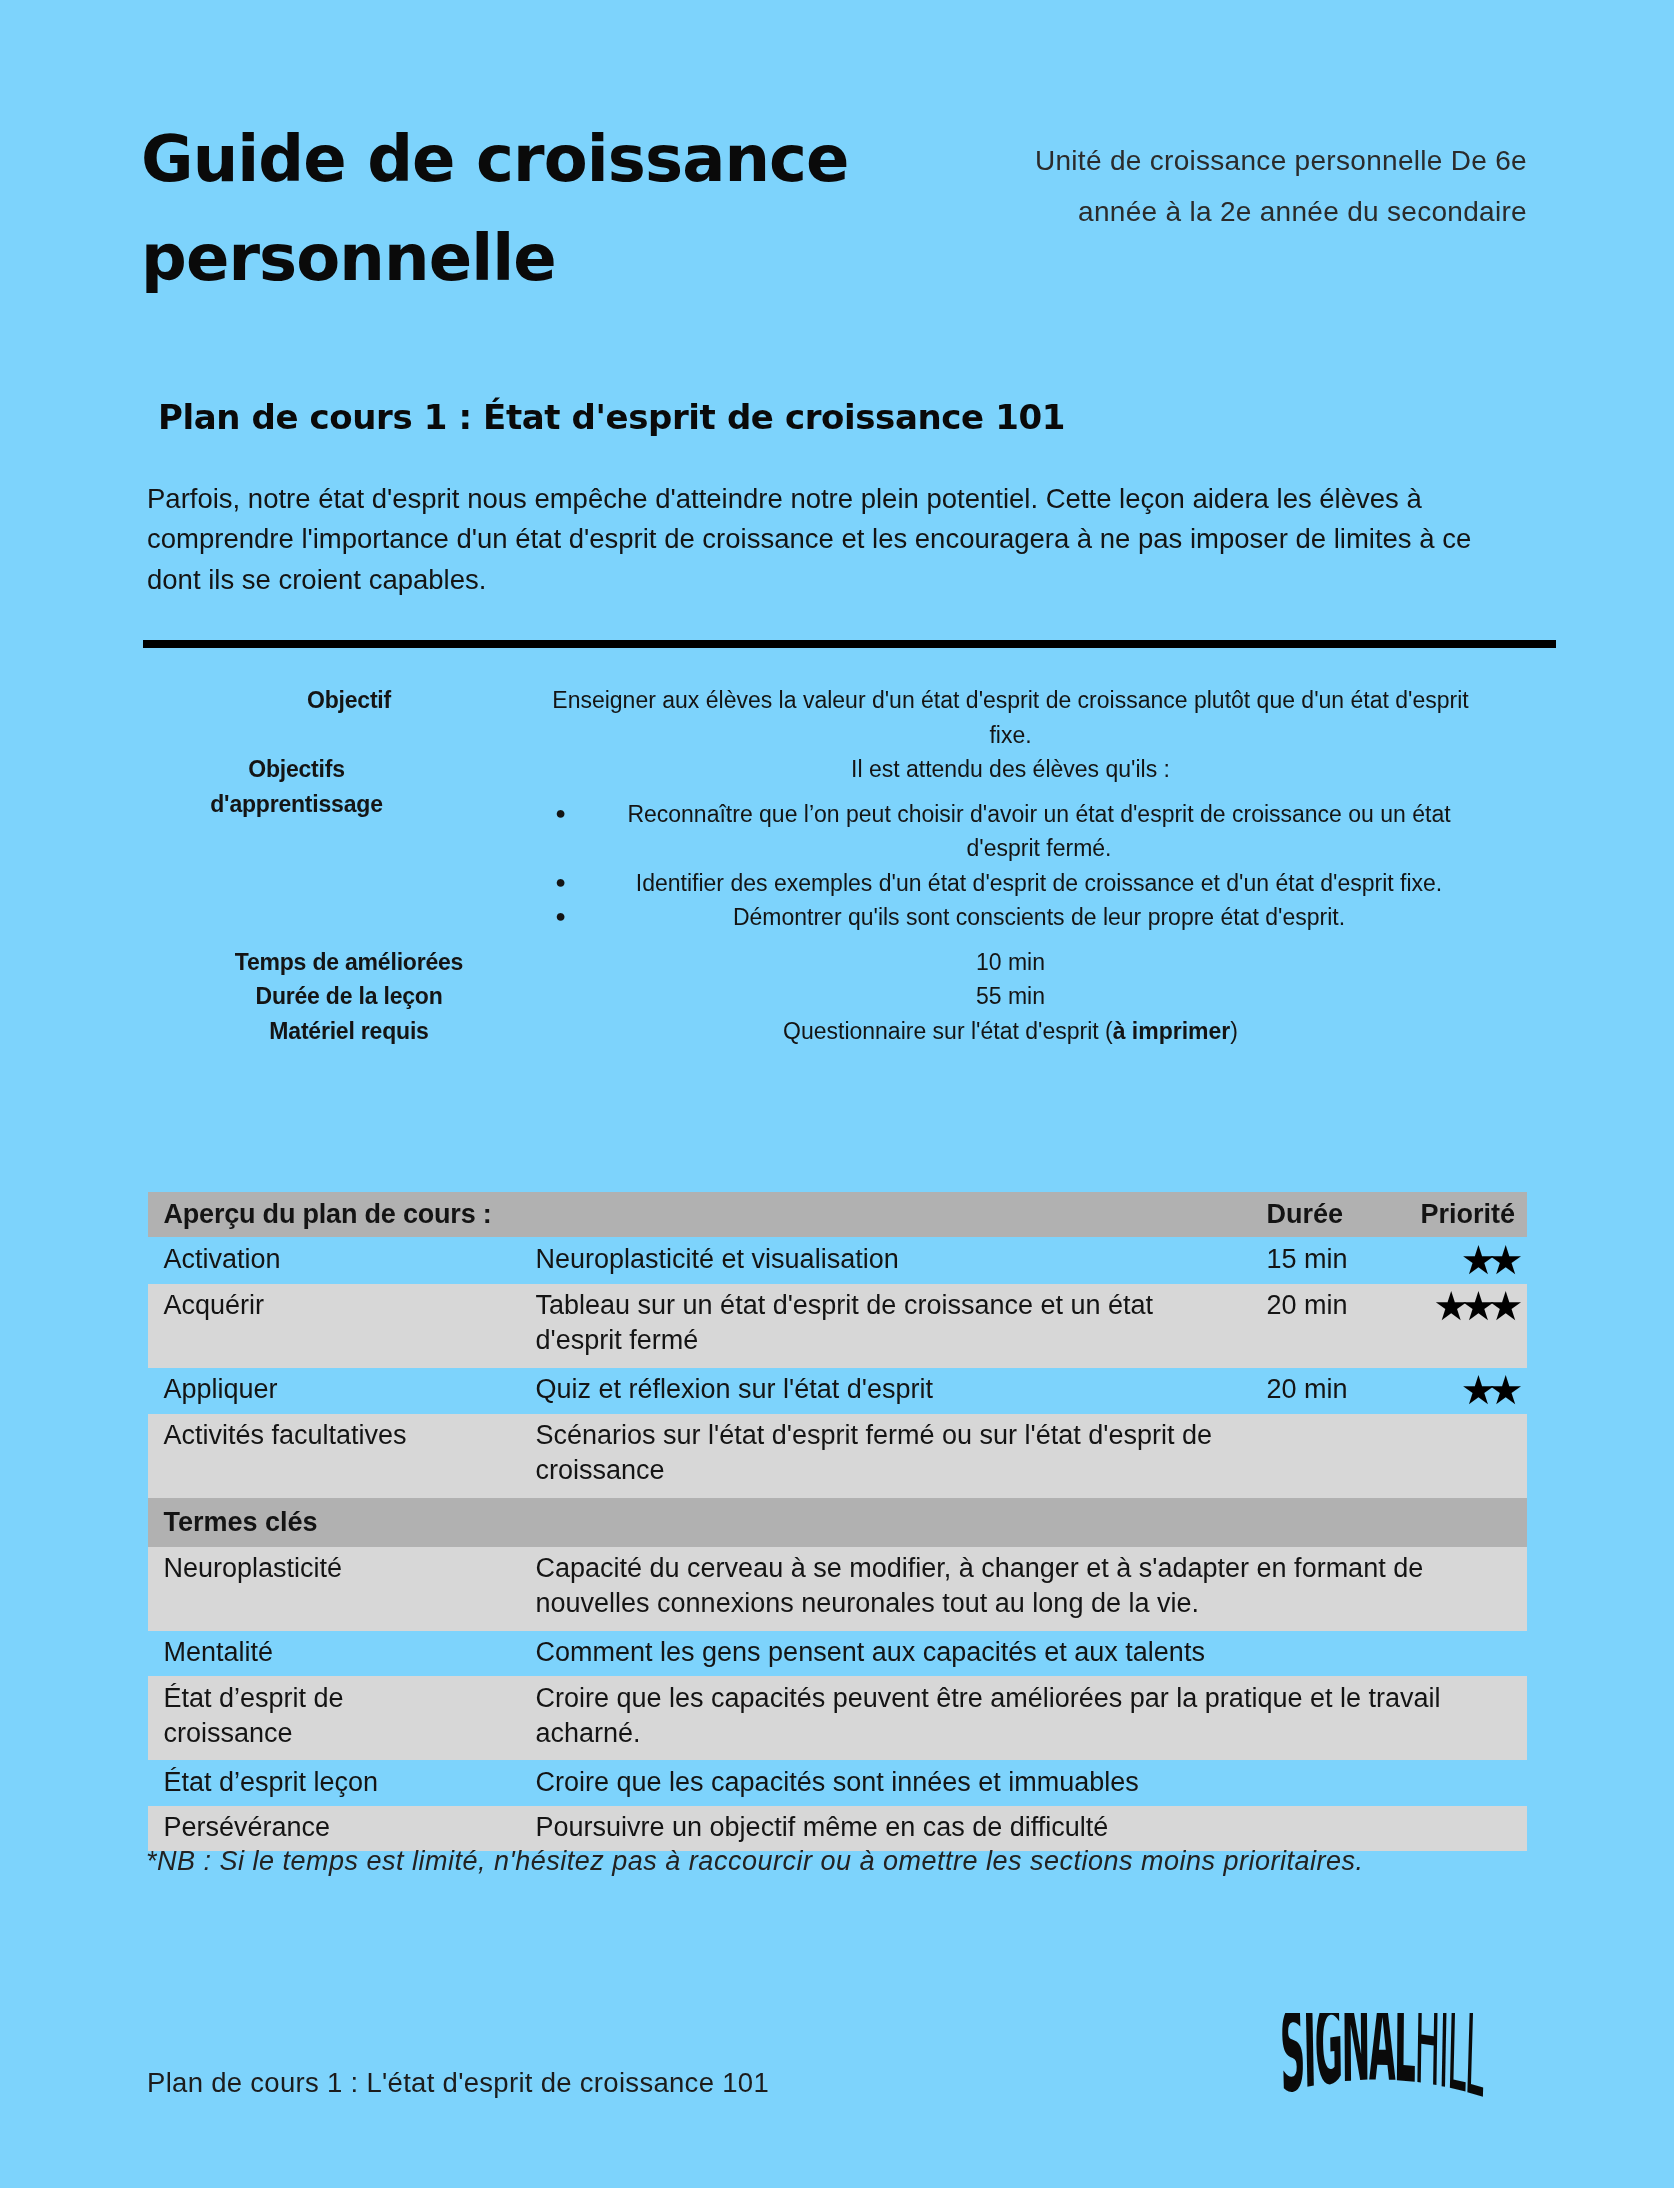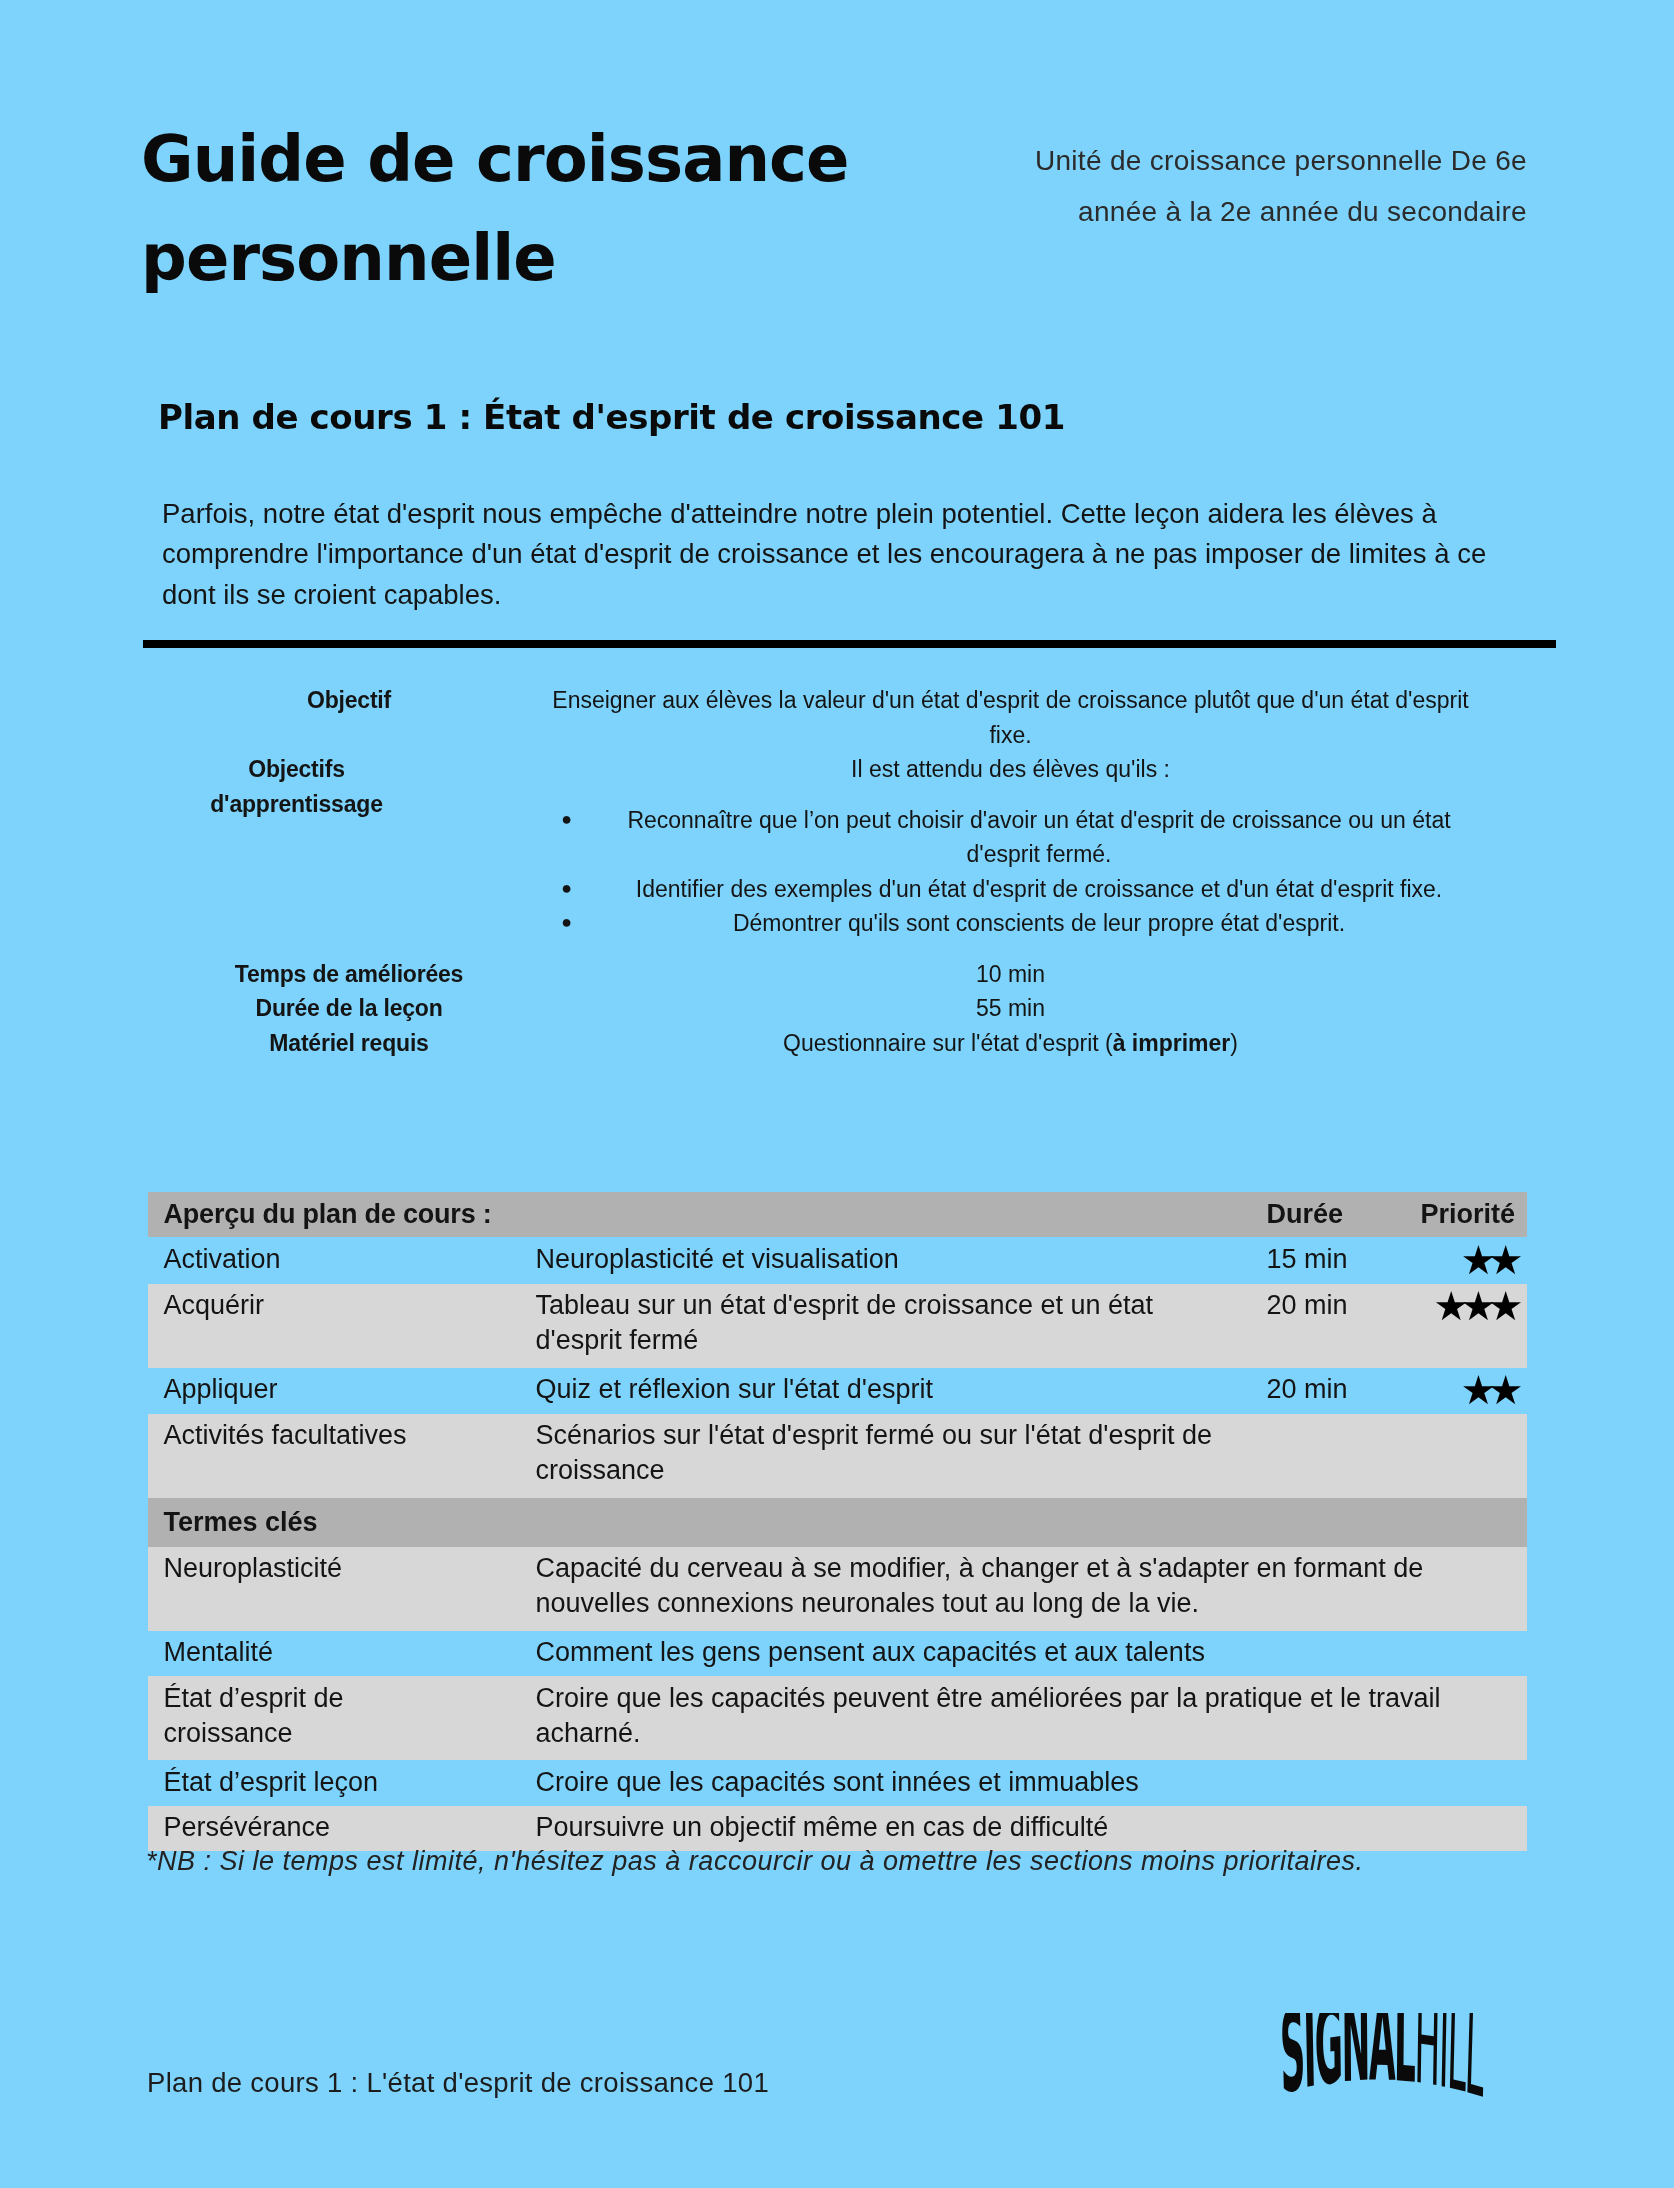--- a/index.html
+++ b/index.html
@@ -21,36 +21,36 @@
     position:absolute;right:147px;top:136px;width:499px;
     text-align:right;font-size:28px;line-height:1.82;
     color:#2b2b2b;letter-spacing:0.3px;font-weight:400;
   }
   .lesson-heading{
     position:absolute;left:146px;top:385px;margin:12px;
     font-family:"DejaVu Sans",sans-serif;
     font-weight:bold;font-size:34px;letter-spacing:-0.4px;color:#0a0a0a;
   }
   .intro{
-    position:absolute;left:146px;top:478px;width:1351px;margin:16px;
+    position:absolute;left:146px;top:478px;width:1351px;margin:1px;
     font-size:27.5px;line-height:1.47;
   }
   .rule{
     position:absolute;left:143px;top:640px;width:1413px;height:7.7px;background:#000;
   }
   
   .details{
     position:absolute;left:163px;top:683px;width:1368px;
     font-size:23px;line-height:1.5;text-align:center;
   }
   .drow{display:flex;align-items:flex-start;}
   .dlabel{flex:0 0 372px;width:372px;font-weight:bold;letter-spacing:-0.2px;}
   .dlabel .narrow{display:block;max-width:267px;}
   .dvalue{flex:1;max-width:951px;}
-  .details ul{margin:16px;padding:0;list-style:none;}
+  .details ul{margin:10px;padding:0;list-style:none;}
   .details li{position:relative;padding-left:57px;}
   .details li::before{content:"●";position:absolute;left:10.3px;top:3.4px;font-size:18px;}
   
   .overview{
     position:absolute;left:148px;top:1192px;width:1379px;
     font-size:27px;line-height:1.3;
   }
   .band{background:#b1b1b1;}
   .shaded{background:#d7d7d7;}
   .t-head{display:flex;padding:5.2px 12px 5.2px 15.5px;font-weight:bold;}

